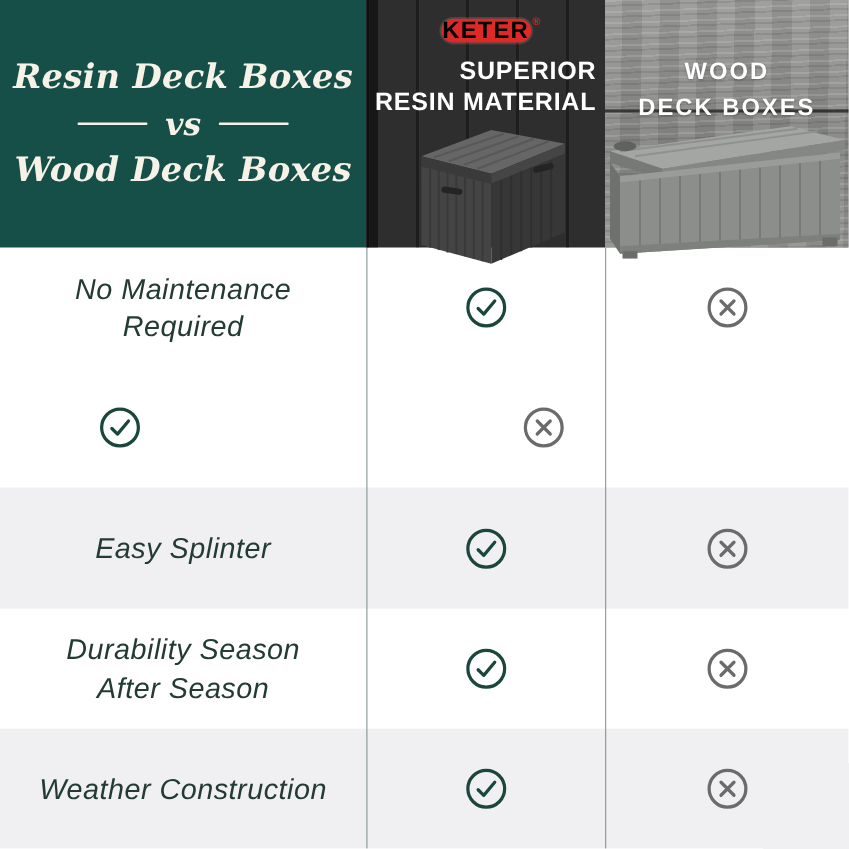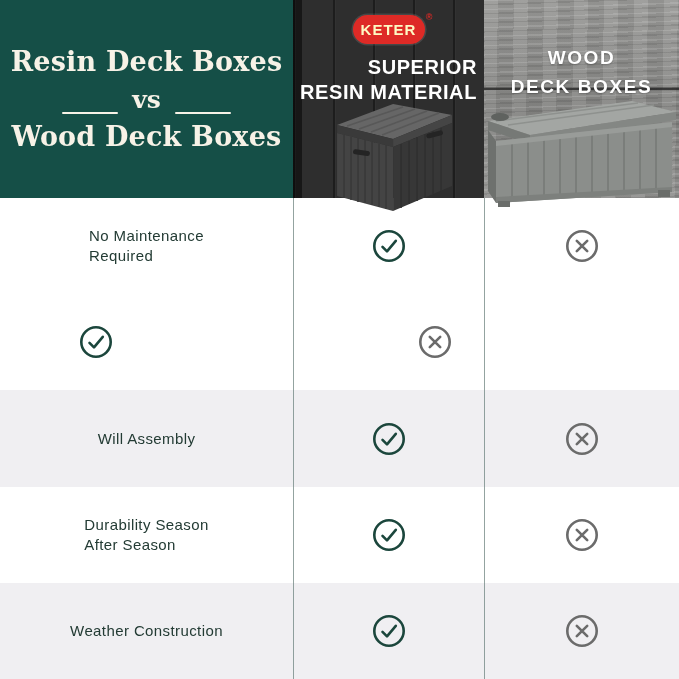--- a/index.html
+++ b/index.html
@@ -16,39 +16,40 @@
   
   .header { display:flex; height:198px; position:relative; z-index:2; }
 
   .header-left {
     width:293px; height:100%;
     background:var(--green-bg, #154F47);
     color:var(--cream, #F7F2E7);
     display:flex; flex-direction:column; align-items:center; justify-content:center;
     font-family:"DejaVu Serif", serif; font-weight:bold;
     text-align:center;
+    font-style:italic;
   }
   .title-line { font-size:27px; letter-spacing:0.2px; line-height:1.15; }
-  .vs-row { display:flex; align-items:flex-end; gap:14px; margin:7px 0; }
+  .vs-row { display:flex; align-items:center; gap:14px; margin:7px 0; }
   .vs-line { width:56px; height:2px; background:var(--cream, #F7F2E7); border-radius:1px; }
   .vs-text { font-size:25px; }
 
   .header-middle {
     width:191px; height:100%; position:relative;
     background-color:var(--dark-header-bg, #2E2E2E);
     background-image:
       repeating-linear-gradient(90deg, rgba(0,0,0,0.38) 0 2px, rgba(255,255,255,0.02) 2px 3px, transparent 3px 40px),
       linear-gradient(90deg, rgba(0,0,0,0.5) 0 9px, transparent 9px);
     display:flex; flex-direction:column; align-items:center;
   }
   .keter-wrap { position:relative; margin-top:15px; }
   .keter-pill {
-    width:72px; height:29px; border-radius:15px;
+    width:72px; height:19px; border-radius:15px;
     background:var(--keter-red, #DE2A26);
-    color:#fef9c3; font-weight:bold; font-size:15px; letter-spacing:1px;
+    color:#000000; font-weight:bold; font-size:19px; letter-spacing:1px;
     display:flex; align-items:center; justify-content:center;
     box-shadow:0 0 0 1.5px rgba(255,255,255,0.12);
   }
   .keter-reg {
     position:absolute; top:-3px; right:-8px;
     color:var(--keter-red, #DE2A26); font-size:9px; font-weight:bold;
   }
   .superior-subtitle {
     margin-top:11px;
     color:#ffffff; font-weight:bold; font-size:20px; letter-spacing:0.6px;
@@ -83,24 +84,25 @@
     position:absolute; top:0; bottom:0; width:1.5px;
     background:var(--divider, #6F8480); opacity:0.75; z-index:4;
   }
   .col-divider.left  { left:292.5px; }
   .col-divider.right { left:483.5px; }
 
   .row { flex:1; display:flex; align-items:stretch; background:var(--row-white-bg, #ffffff); }
   .row.alt { background:var(--row-alt-bg, #F0EFF2); }
   .cell { display:flex; align-items:center; justify-content:center; }
   .cell.feature {
-    width:293px; text-align:left;
+    width:293px; text-align:center;
     color:var(--feature-text, #233B34);
-    font-size:15px; line-height:1.32; letter-spacing:0.4px;
+    font-size:23px; line-height:1.32; letter-spacing:0.4px;
     white-space:pre-line;
+    font-style:italic;
   }
   .cell.resin-col { width:191px; }
   .cell.wood-col  { flex:1; }
   .icon { width:34px; height:34px; display:block; }
 </style>
 </head>
 <body>
 
 <div class="poster" style="--green-bg: #154F47; --cream: #F7F2E7; --dark-header-bg: #2E2E2E; --keter-red: #DE2A26; --wood-gray: #8F8F8D; --row-white-bg: #FFFFFF; --row-alt-bg: #F0EFF2; --feature-text: #233B34; --check-green: #1B463C; --x-gray: #6B6B6B; --divider: #6F8480;">
 
@@ -245,21 +247,21 @@
           <svg class="icon" viewBox="0 0 34 34" fill="none">
             <circle cx="17" cy="17" r="14.7" stroke="#6B6B6B" stroke-width="2.6"></circle>
             <g stroke="#6B6B6B" stroke-width="2.6" stroke-linecap="round" stroke-linejoin="round">
               <path d="M11.8 11.8 L22.2 22.2 M22.2 11.8 L11.8 22.2"></path>
             </g>
           </svg>
         </div>
   </div>
 
   <div class="row alt">
-    <div class="cell feature">Will Assembly</div>
+    <div class="cell feature">Easy Splinter</div>
     <div class="cell resin-col">
           <svg class="icon" viewBox="0 0 34 34" fill="none">
             <circle cx="17" cy="17" r="14.7" stroke="#1B463C" stroke-width="2.6"></circle>
             <g stroke="#1B463C" stroke-width="2.6" stroke-linecap="round" stroke-linejoin="round">
               <path d="M10.5 17.8 L15 22.3 L23.8 11.8"></path>
             </g>
           </svg>
         </div>
     <div class="cell wood-col">
           <svg class="icon" viewBox="0 0 34 34" fill="none">

